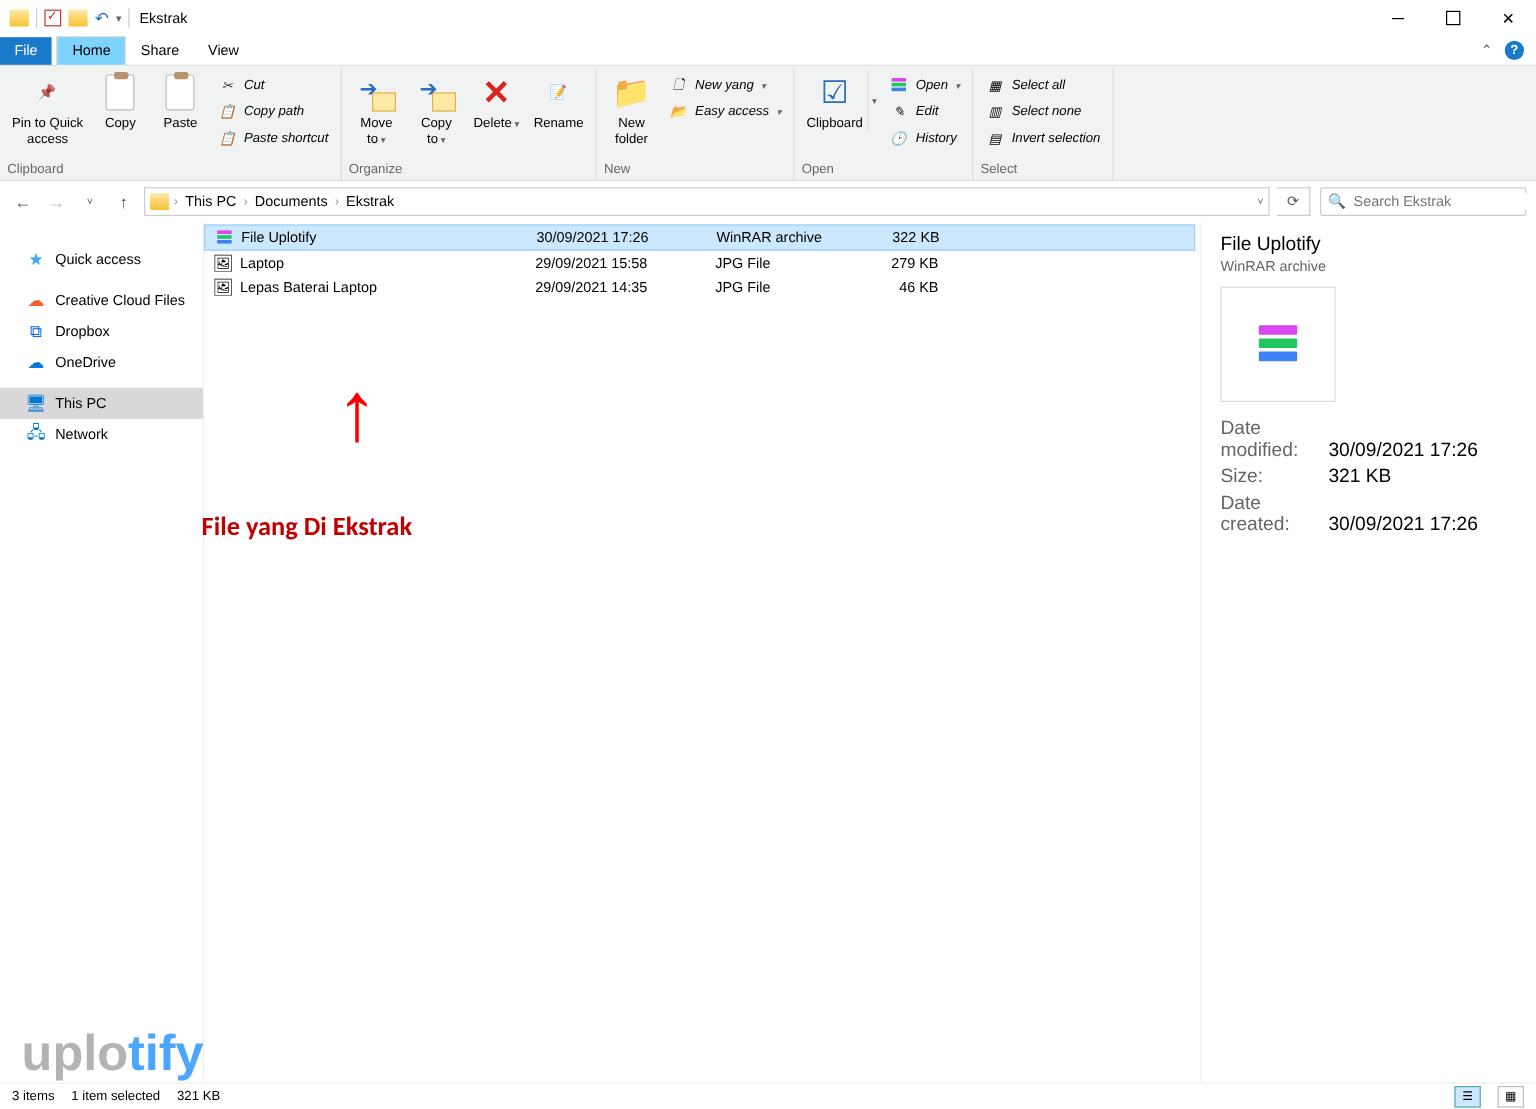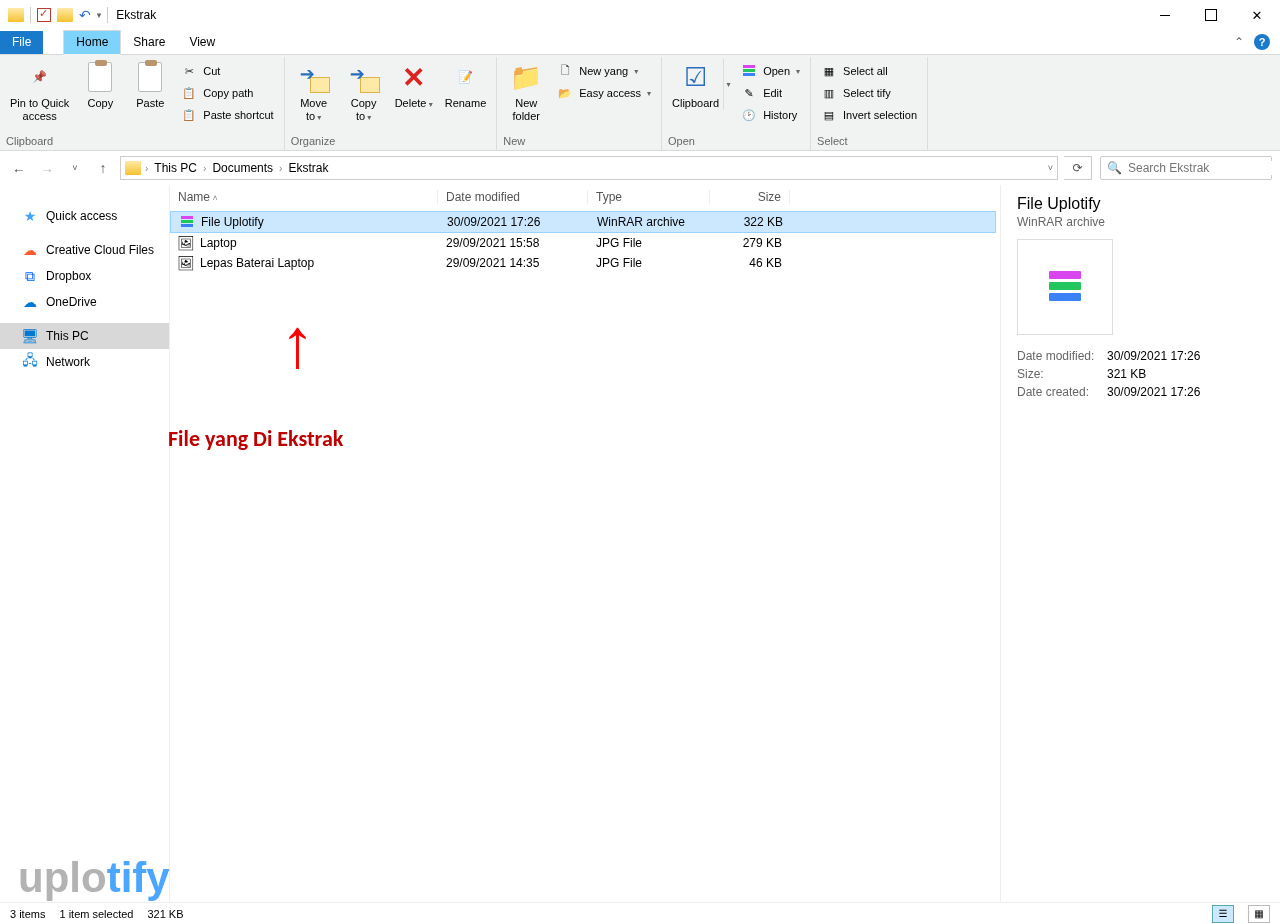--- a/index.html
+++ b/index.html
@@ -16,35 +16,35 @@
 .titlebar .wtitle { margin-left: 8px; font-size: 12px; }
 .titlebar .sysbtns { margin-left: auto; display: flex; }
 .titlebar .sysbtns div { width: 46px; height: 30px; display: flex; align-items: center; justify-content: center; font-size: 12px; }
 .titlebar .sysbtns .min::after { content: ""; width: 10px; border-top: 1px solid #000; }
 .titlebar .sysbtns .max::after { content: ""; width: 10px; height: 10px; border: 1px solid #000; }
 .titlebar .sysbtns .close::after { content: "✕"; font-size: 13px; }
 
 
 .tabs { height: 25px; display: flex; align-items: flex-end; border-bottom: 1px solid #dadada; background: #fff; position: relative; }
 .tabs .tab { padding: 4px 12px 5px; font-size: 12px; cursor: default; }
-.tabs .tab.file { background: #1979ca; color: #fff; margin-right: 20px; }
+.tabs .tab.file { background: #1979ca; color: #fff; margin-right: 4px; }
 .tabs .tab.active { border: 1px solid #dadada; border-bottom: 1px solid #f1f2f2; background: #7dd3fc; margin-bottom: -1px; }
 .tabs .right { margin-left: auto; display: flex; align-items: center; gap: 10px; padding-right: 10px; padding-bottom: 4px;}
 .tabs .right .caret::after { content: "⌃"; font-size: 12px; color: #666; }
 .tabs .right .help { width: 16px; height: 16px; border-radius: 50%; background: #1979ca; color: #fff; font-size: 11px; display:flex; align-items:center; justify-content:center; font-weight:bold;}
 
 
 .ribbon { height: 96px; background: #f1f2f2; border-bottom: 1px solid #dadada; display: flex; padding-top: 2px;}
 .rgroup { border-right: 1px solid #dcdcdc; padding: 0 6px; display: flex; flex-direction: column; }
 .rgroup .body { flex: 1; display: flex; align-items: flex-start; gap: 4px; padding-top: 2px;}
 .rgroup .label { text-align: left; font-size: 11px; color: #666; padding: 2px 0 3px;}
 .rbig { display: flex; flex-direction: column; align-items: center; justify-content: flex-start; padding: 2px 4px 0; min-width: 46px; gap: 4px;}
 .rbig .ico { width: 32px; height: 32px; display:flex; align-items:center; justify-content:center;}
 .rbig .txt { font-size: 11px; text-align: center; line-height: 13px; }
-.rsmall-col { display: flex; flex-direction: column; gap: 2px; padding: 2px 2px; }
+.rsmall-col { display: flex; flex-direction: column; gap: 2px; padding: 2px 2px; font-style: italic; }
 .rsmall { display: flex; align-items: center; gap: 6px; font-size: 11px; padding: 2px 2px; white-space: nowrap;}
 .rsmall .sico { width: 16px; height: 16px; display:flex; align-items:center; justify-content:center;}
 .dd::after{ content:" ▾"; font-size:8px; color:#666;}
 .ddside { width:10px; border-left:1px solid #dcdcdc; align-self:stretch; display:flex; align-items:center; justify-content:center; font-size:8px; color:#666;}
 .ddside::after{content:"▾";}
 .scissors::before{content:"✂";color:#333;}
 .redx{color:#d22;font-size:28px;font-weight:bold;}
 .bluecheck{color:#2a6fbd;}
 .pin::before{content:"📌"; filter:grayscale(40%);}
 .clipboard .ico-inner{width:24px;height:30px;background:#fff;border:1px solid #bbb;border-radius:2px;position:relative;}
@@ -86,21 +86,21 @@
 .frow.sel{background:#cce8ff;border:1px solid #99d1ff;}
 .frow .c-name{display:flex;align-items:center;gap:6px;padding-left:8px;}
 .frow .fico{width:16px;height:16px;display:flex;align-items:center;justify-content:center;}
 .frow .c-date,.frow .c-type{color:#000;padding:0 8px;}
 .frow .c-size{padding-right:8px;}
 
 .details{width:280px;border-left:1px solid #eee;padding:10px 16px;}
 .details h2{font-size:16px;font-weight:400;color:#000;margin-bottom:2px;}
 .details .sub{font-size:12px;color:#666;margin-bottom:10px;}
 .thumb{width:96px;height:96px;border:1px solid #ddd;display:flex;align-items:center;justify-content:center;margin-bottom:12px;}
-.drow{display:flex;font-size:12px;padding:2px 0;align-items:flex-end;}
+.drow{display:flex;font-size:16px;padding:2px 0;align-items:flex-end;}
 .drow .k{width:90px;color:#666;}
 .drow .v{color:#000;}
 
 
 .annot-arrow{position:absolute;left:280px;top:315px;color:red;font-size:70px;font-weight:bold;line-height:0.8;}
 .annot-text{position:absolute;left:168px;top:425px;color:#c00000;font-size:22px;font-weight:bold;font-family:Calibri,Arial;}
 .watermark{position:absolute;left:18px;bottom:22px;font-size:42px;font-weight:700;color:#b3b3b3;font-family:Arial;}
 .watermark .t{color:#4aa6ff;}
 
 
@@ -277,21 +277,21 @@
 
   <div class="rgroup">
     <div class="body">
       <div class="rsmall-col">
         <div class="rsmall">
             <span class="sico">▦</span>
             <span>Select all</span>
           </div>
         <div class="rsmall">
             <span class="sico">▥</span>
-            <span>Select tify</span>
+            <span>Select none</span>
           </div>
         <div class="rsmall">
             <span class="sico">▤</span>
             <span>Invert selection</span>
           </div>
       </div>
     </div>
     <div class="label">Select</div>
   </div>
 </div>
@@ -343,26 +343,20 @@
       <div class="sb-item sel">
         <span class="sb-ico" style="color:#0078d4">🖥</span>
         <span>This PC</span>
       </div>
       <div class="sb-item">
         <span class="sb-ico" style="color:#0078d4">🖧</span>
         <span>Network</span>
       </div>
     </div>
   <div class="content">
-    <div class="colhead">
-      <div class="col c-name sort">Name</div>
-      <div class="col c-date">Date modified</div>
-      <div class="col c-type">Type</div>
-      <div class="col c-size">Size</div>
-    </div>
     <div class="files" id="files">
         <div class="frow sel">
           <div class="c-name">
             <span class="fico">
               <span class="rar-ico">
                 <span class="st s1"></span>
                 <span class="st s2"></span>
                 <span class="st s3"></span>
               </span>
             </span>

